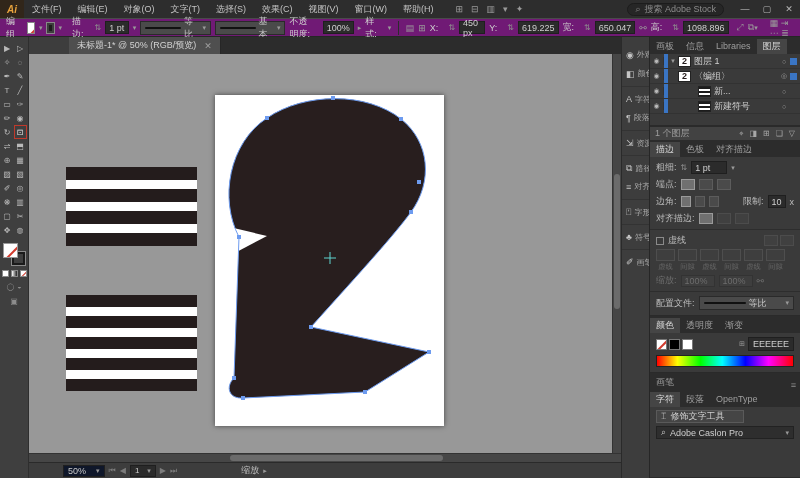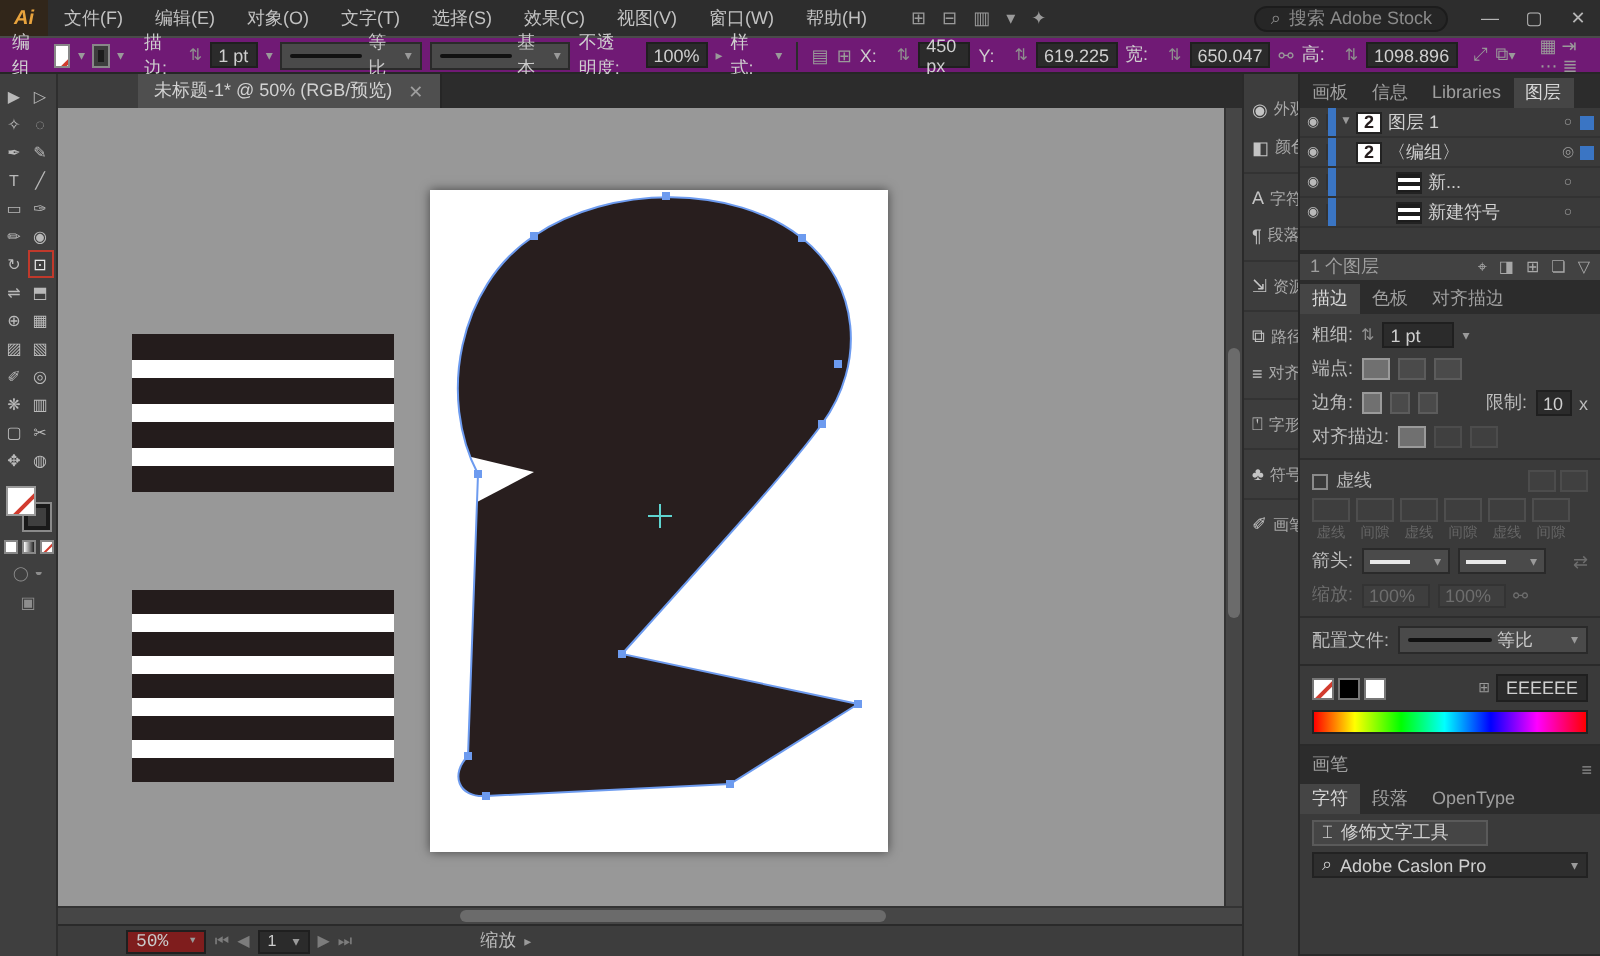--- a/index.html
+++ b/index.html
@@ -71,21 +71,21 @@
   .stripes2 { position:absolute; left:37px; top:241px; width:131px; height:96px;
               background:repeating-linear-gradient(#241c1c 0 12px, #ffffff 12px 21px); }
   .vscroll { position:absolute; right:0; top:0; bottom:0; width:9px; background:#464646; border-left:1px solid #333; }
   .vthumb { position:absolute; left:1px; right:1px; top:30%; height:34%; background:#6b6b6b; border-radius:3px; }
   .hscroll { height:9px; flex:0 0 9px; background:#464646; border-top:1px solid #333; position:relative; }
   .hthumb { position:absolute; top:1px; bottom:1px; left:34%; width:36%; background:#6b6b6b; border-radius:3px; }
 
   
   .statusbar { height:16px; flex:0 0 16px; background:#3d3d3d; border-top:1px solid #2a2a2a;
                display:flex; align-items:center; gap:4px; padding-left:34px; font-size:9px; }
-  .zoombox { background:#7f1d1d; border:1px solid #1f1f1f; height:12px; display:flex; align-items:center; gap:10px; padding:0 4px;font-family:Liberation Mono, monospace; }
+  .zoombox { background:#0f172a; border:1px solid #1f1f1f; height:12px; display:flex; align-items:center; gap:10px; padding:0 4px; }
   .nav { display:flex; align-items:center; gap:4px; color:#7c7c7c; font-size:8px; }
   .navfield { background:#2b2b2b; border:1px solid #1f1f1f; height:12px; display:flex; align-items:center; gap:8px; padding:0 4px; color:#cfcfcf; }
   .statusfield { margin-left:60px; display:flex; align-items:center; gap:4px; color:#bdbdbd; }
 
   
   .dock { width:28px; flex:0 0 28px; background:#3d3d3d; border-left:1px solid #2a2a2a; padding-top:8px; }
   .dock-item { height:19px; display:flex; align-items:center; gap:3px; padding-left:4px; color:#b5b5b5; overflow:hidden; }
   .dock-item.sep { border-top:1px solid #333; margin-top:3px; padding-top:3px; height:22px; }
   .dock-g { font-size:9px; width:10px; text-align:center; color:#c4c4c4; }
   .dock-l { font-size:8px; white-space:nowrap; color:#a8a8a8; }
@@ -553,47 +553,41 @@
               <span class="dashbox" style="display:block"></span>
               <span class="dashlbl" style="display:block">虚线</span>
             </span>
 
             <span class="dash">
               <span class="dashbox" style="display:block"></span>
               <span class="dashlbl" style="display:block">间隙</span>
             </span>
           </div>
         <div class="prow">
-          <span class="plabel">箭头:</span>
-          <span class="arrowdd" style="width:44px">
-              <span class="aline"></span>
-              <span class="dd">▾</span>
-            </span>
-          <span class="arrowdd" style="width:44px">
-              <span class="aline"></span>
-              <span class="dd">▾</span>
-            </span>
-          <span class="dis" style="margin-left:auto">⇄</span>
-        </div>
-        <div class="prow">
           <span class="plabel dis">缩放:</span>
           <span class="minifield" style="width:34px">100%</span>
           <span class="minifield" style="width:34px">100%</span>
           <span class="dis">⚯</span>
         </div>
         <div class="prow" style="border-top:1px solid #2d2d2d; margin-top:2px; padding-top:4px;">
           <span class="plabel">配置文件:</span>
           <span class="preview-dd" style="flex:1">
               <span class="pline"></span>
               <span>等比</span>
               <span class="dd" style="margin-left:auto">▾</span>
             </span>
         </div>
       </div>
 
+      <div class="ptabs">
+
+      <span class="ptab active">颜色</span>
+          <span class="ptab">透明度</span>
+          <span class="ptab">渐变</span>
+        </div>
       <div class="section colorbody">
         <div class="cswatches">
           <span class="csw none"></span>
           <span class="csw black"></span>
           <span class="csw white"></span>
           <span class="hexbox">
             <span class="dd">⊞</span>
             <span class="hexfield">EEEEEE</span>
           </span>
         </div>

